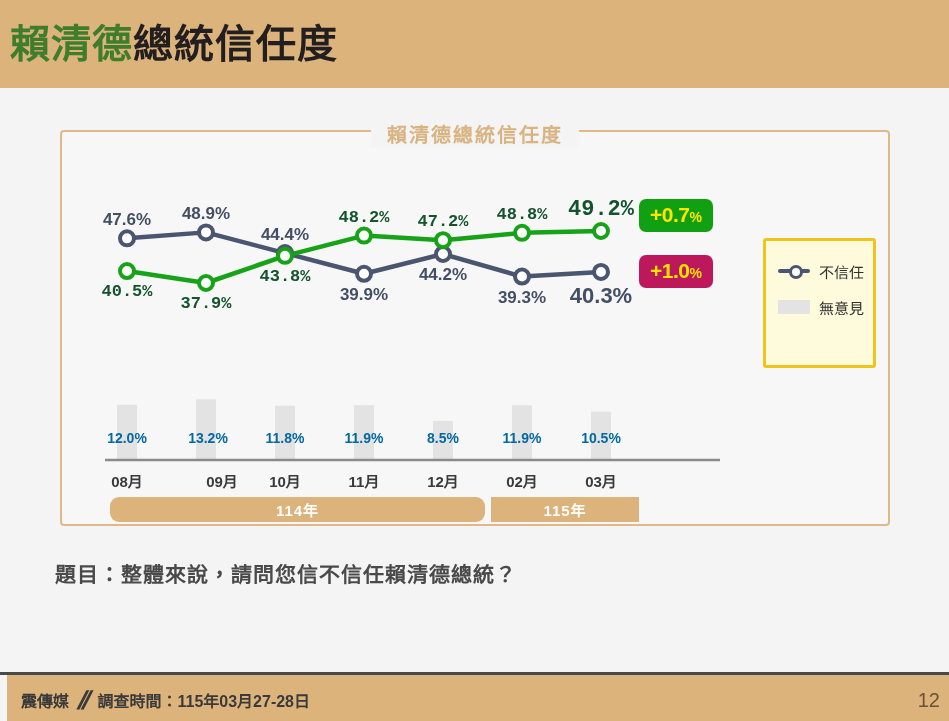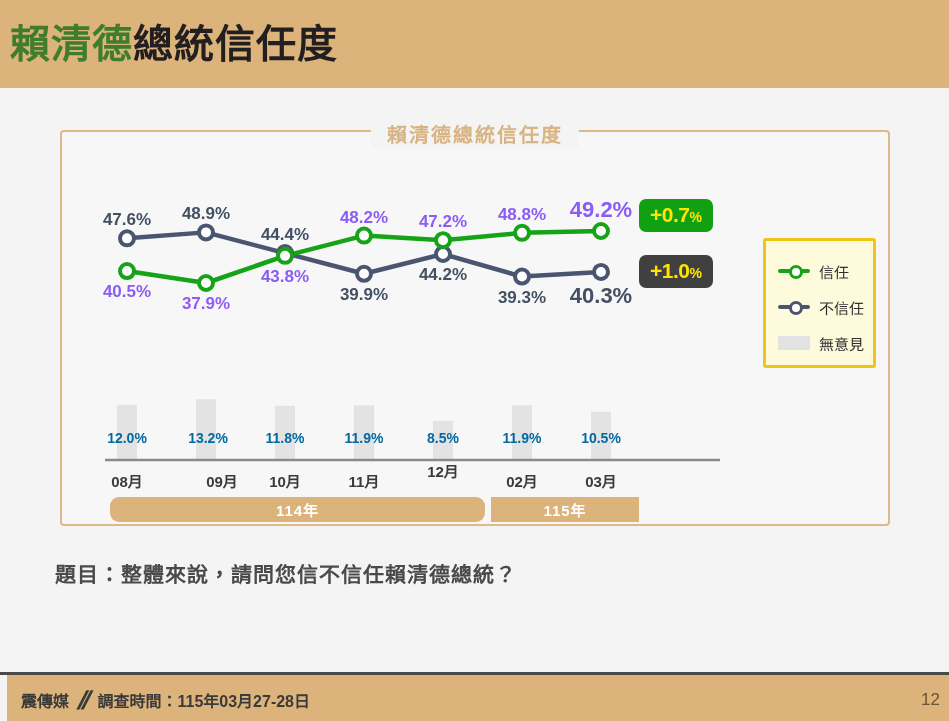--- a/index.html
+++ b/index.html
@@ -58,21 +58,21 @@
 
   
   .plot{position:absolute;left:0;top:0;width:949px;height:721px;pointer-events:none;}
   .plot svg{position:absolute;left:0;top:0;}
 
   .dlabel{
     position:absolute;font-size:17px;font-weight:bold;
     white-space:nowrap;transform:translateX(-50%);
   }
   .dlabel.big{font-size:22px;}
-  .dlabel.green{color:#8b5cf6;}
+  .dlabel.green{color:#14532d;font-family:Liberation Mono, monospace;}
   .dlabel.dark{color:#434f63;}
 
   .barlabel{
     position:absolute;font-size:14px;font-weight:bold;
     color:#0369a1;white-space:nowrap;transform:translateX(-50%);
   }
   .xlabel{
     position:absolute;font-size:15px;font-weight:bold;color:#3a3a3a;
     white-space:nowrap;transform:translateX(-50%);
   }
@@ -82,21 +82,21 @@
     position:absolute;
     border-radius:7px;
     color:#ffe400;font-weight:bold;
     display:flex;align-items:baseline;justify-content:center;
     padding:4px 11px 5px 11px;
     white-space:nowrap;
   }
   .badge .num{font-size:21px;letter-spacing:-0.5px;}
   .badge .pct{font-size:14px;}
   .badge-green{background:#11a011;}
-  .badge-dark{background:#404040;}
+  .badge-dark{background:#be185d;}
 
   
   .legend{
     position:absolute;left:763px;top:238px;width:113px;height:130px;
     background:#fdfbdc;border:3px solid #f0c419;border-radius:3px;
     box-sizing:border-box;padding:12px 0 0 12px;
   }
   .legend-row{display:flex;align-items:center;height:36px;}
   .legend-sym{width:32px;height:14px;position:relative;margin-right:9px;}
   .legend-line{
@@ -135,21 +135,21 @@
     margin-left:14px;font-size:16px;font-weight:bold;color:#3a3a3a;white-space:nowrap;
   }
   .footer-slash{
     margin:0 10px;font-size:26px;font-weight:bold;color:#3a3a3a;
     transform:skewX(-18deg);letter-spacing:-3px;
   }
   .footer-time{
     font-size:16px;font-weight:bold;color:#3a3a3a;white-space:nowrap;
   }
   .footer-page{
-    position:absolute;right:16px;font-size:17px;color:#6b5336;
+    position:absolute;right:16px;font-size:20px;color:#6b5336;
   }
 </style>
 </head>
 <body>
 
 <div class="header">
   <div class="header-title">
     <span class="t-green">賴清德</span><span class="t-dark">總統信任度</span>
   </div>
 </div>
@@ -207,42 +207,35 @@
     <div class="barlabel" style="left: 208px; top: 430px;">13.2%</div>
     <div class="barlabel" style="left: 285px; top: 430px;">11.8%</div>
     <div class="barlabel" style="left: 364px; top: 430px;">11.9%</div>
     <div class="barlabel" style="left: 443px; top: 430px;">8.5%</div>
     <div class="barlabel" style="left: 522px; top: 430px;">11.9%</div>
     <div class="barlabel" style="left: 601px; top: 430px;">10.5%</div>
     <div class="xlabel" style="left: 127px; top: 470px;">08月</div>
     <div class="xlabel" style="left: 222px; top: 470px;">09月</div>
     <div class="xlabel" style="left: 285px; top: 470px;">10月</div>
     <div class="xlabel" style="left: 364px; top: 470px;">11月</div>
-    <div class="xlabel" style="left: 443px; top: 460px;">12月</div>
+    <div class="xlabel" style="left: 443px; top: 470px;">12月</div>
     <div class="xlabel" style="left: 522px; top: 470px;">02月</div>
     <div class="xlabel" style="left: 601px; top: 470px;">03月</div>
   </div>
 
 <div class="badge badge-green" style="left:639px;top:199px;">
   <span class="num">+0.7</span>
     <span class="pct">%</span>
 </div>
 <div class="badge badge-dark" style="left:639px;top:255px;">
   <span class="num">+1.0</span>
     <span class="pct">%</span>
 </div>
 
 <div class="legend">
-  <div class="legend-row">
-    <span class="legend-sym">
-      <span class="legend-line" style="background:#17a317;"></span>
-      <span class="legend-dot" style="border:3px solid #17a317;"></span>
-    </span>
-    <span class="legend-label">信任</span>
-  </div>
   <div class="legend-row">
     <span class="legend-sym">
       <span class="legend-line" style="background:#4a5570;"></span>
       <span class="legend-dot" style="border:3px solid #4a5570;"></span>
     </span>
     <span class="legend-label">不信任</span>
   </div>
   <div class="legend-row">
     <span class="legend-swatch"></span>
     <span class="legend-label">無意見</span>

